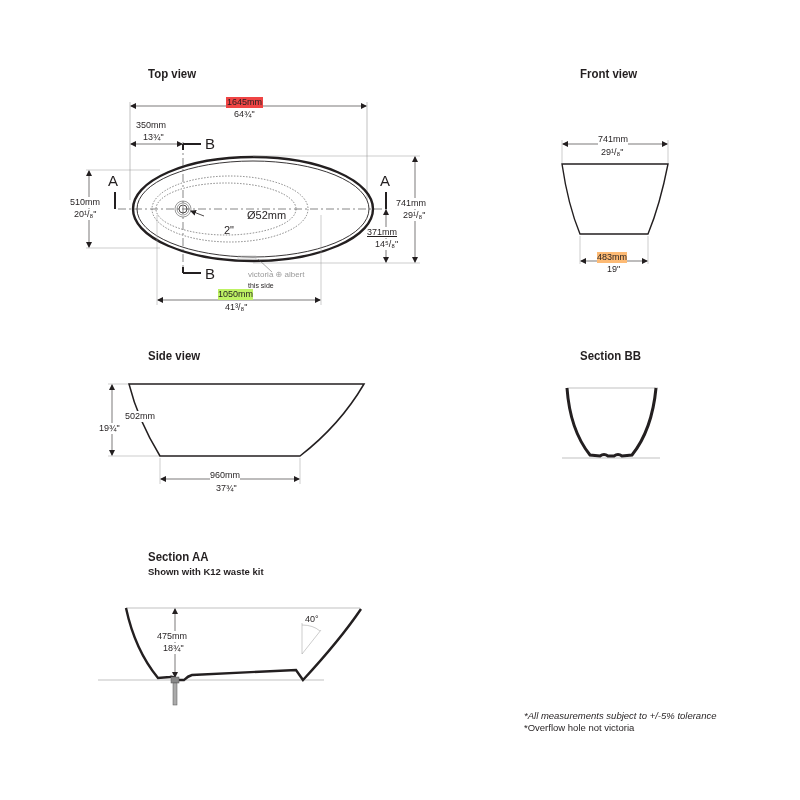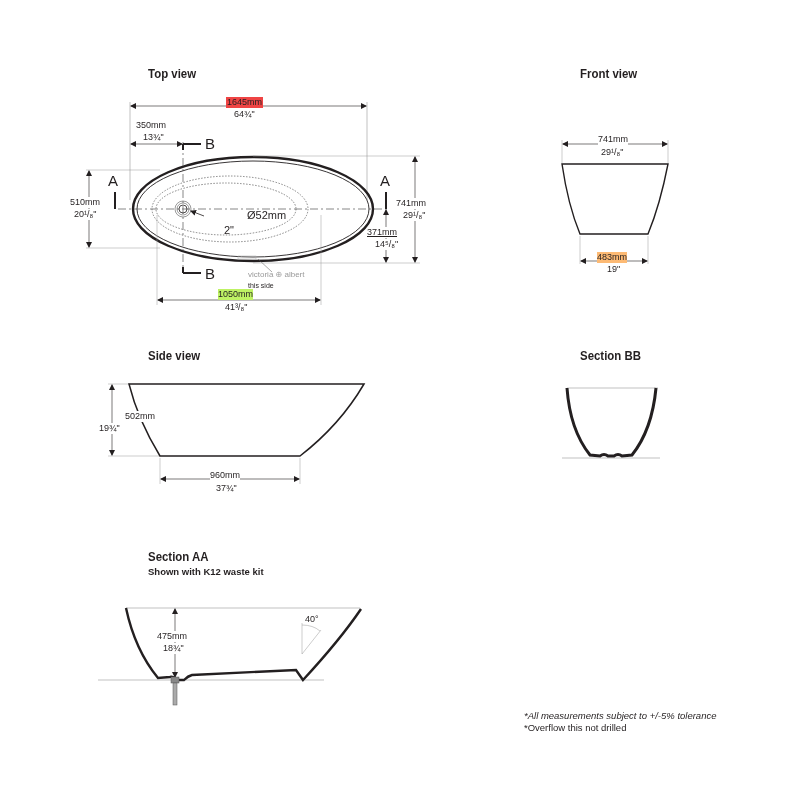--- a/index.html
+++ b/index.html
@@ -151,13 +151,13 @@
 <div class="dim" style="left:93px;top:411px;background:#fff;margin-left:32px;">502mm</div>
 <div class="dim" style="left:99px;top:423px;background:#fff;">19¾"</div>
 <div class="dim" style="left:210px;top:470px;background:#fff;">960mm</div>
 <div class="dim" style="left:216px;top:483px;">37¾"</div>
 
 <div class="dim" style="left:157px;top:631px;background:#fff;">475mm</div>
 <div class="dim" style="left:163px;top:643px;background:#fff;">18¾"</div>
 <div class="dim" style="left:305px;top:614px;">40°</div>
 
 <div class="note" style="left:524px;top:710px;font-style:italic;">*All measurements subject to +/-5% tolerance</div>
-<div class="note" style="left:524px;top:722px;">*Overflow this not drilled</div>
+<div class="note" style="left:524px;top:722px;">*Overflow hole not victoria</div>
 
 </body></html>

